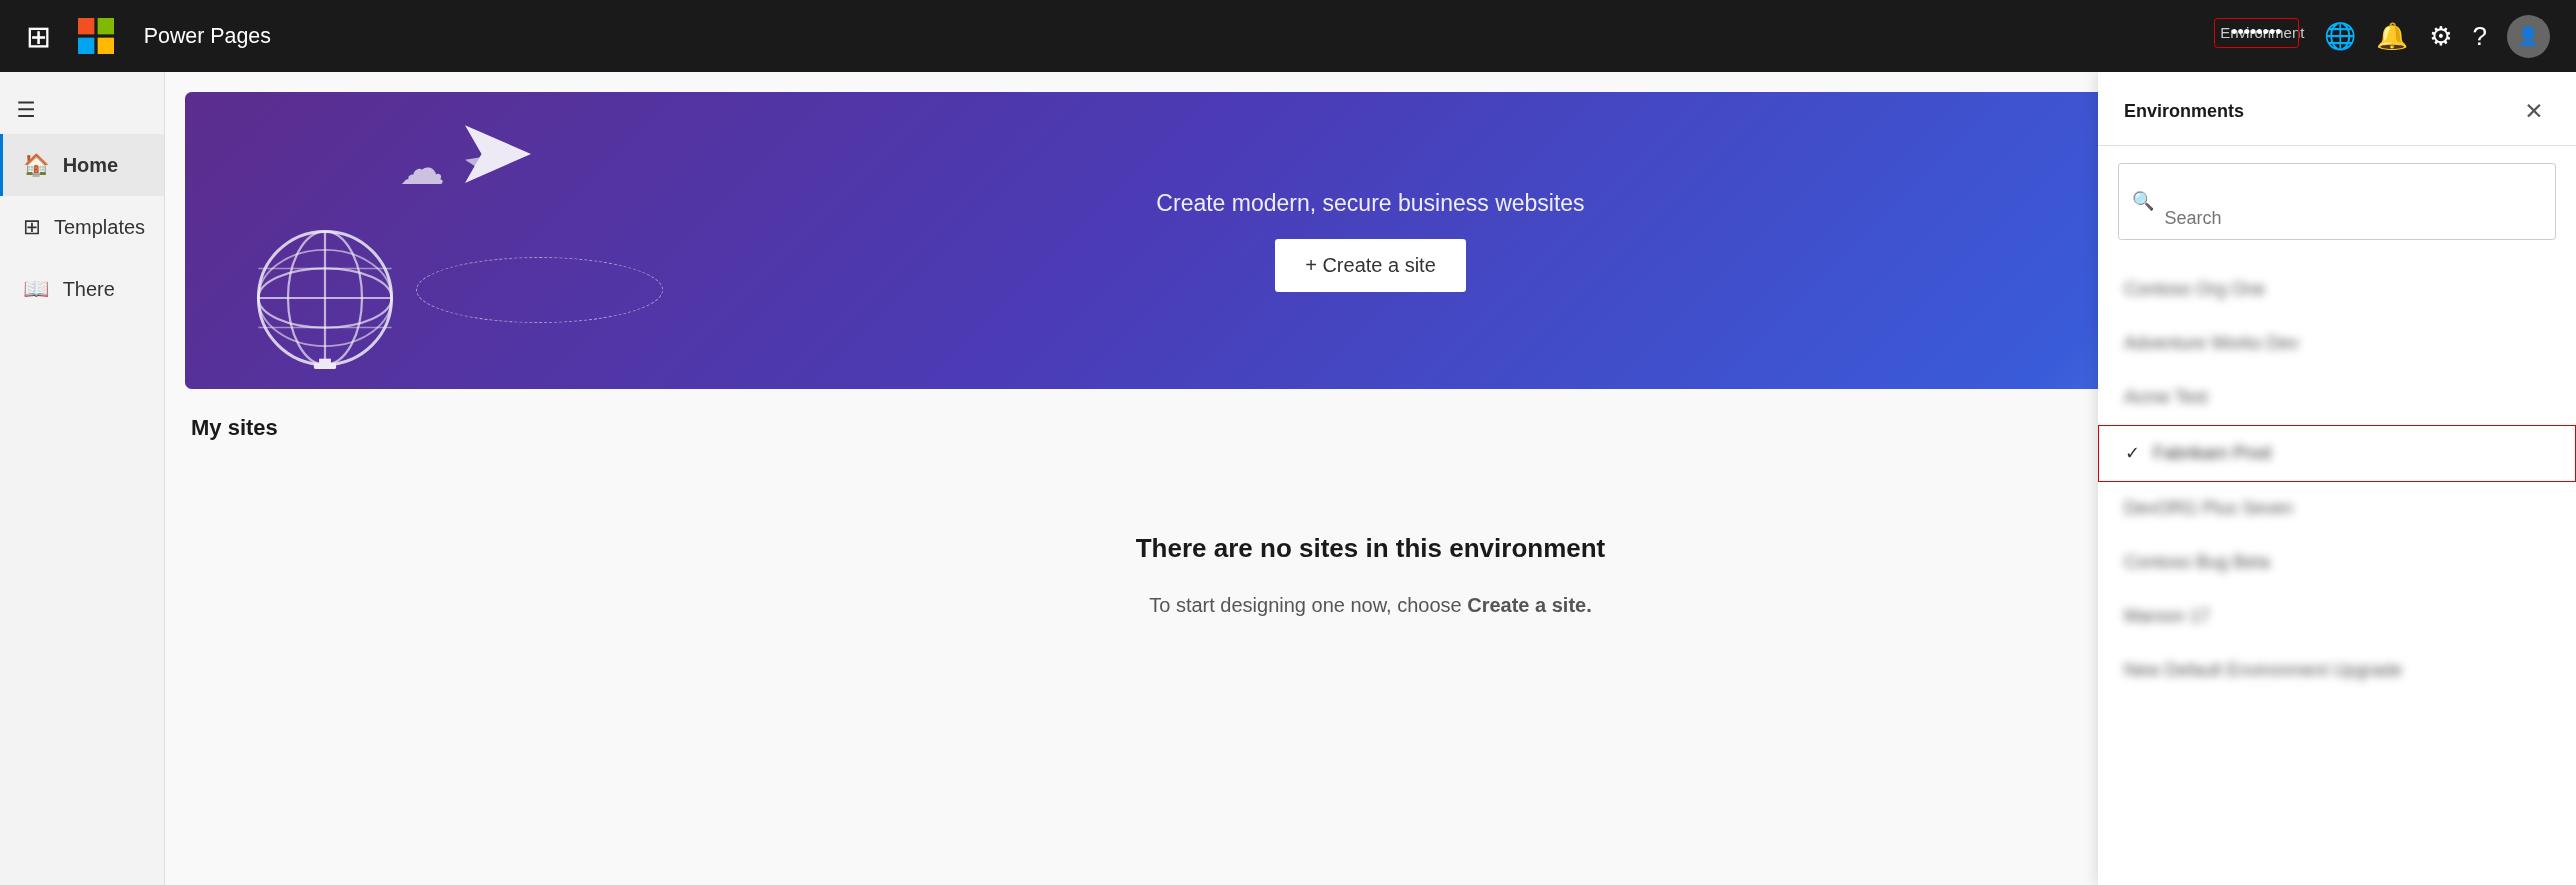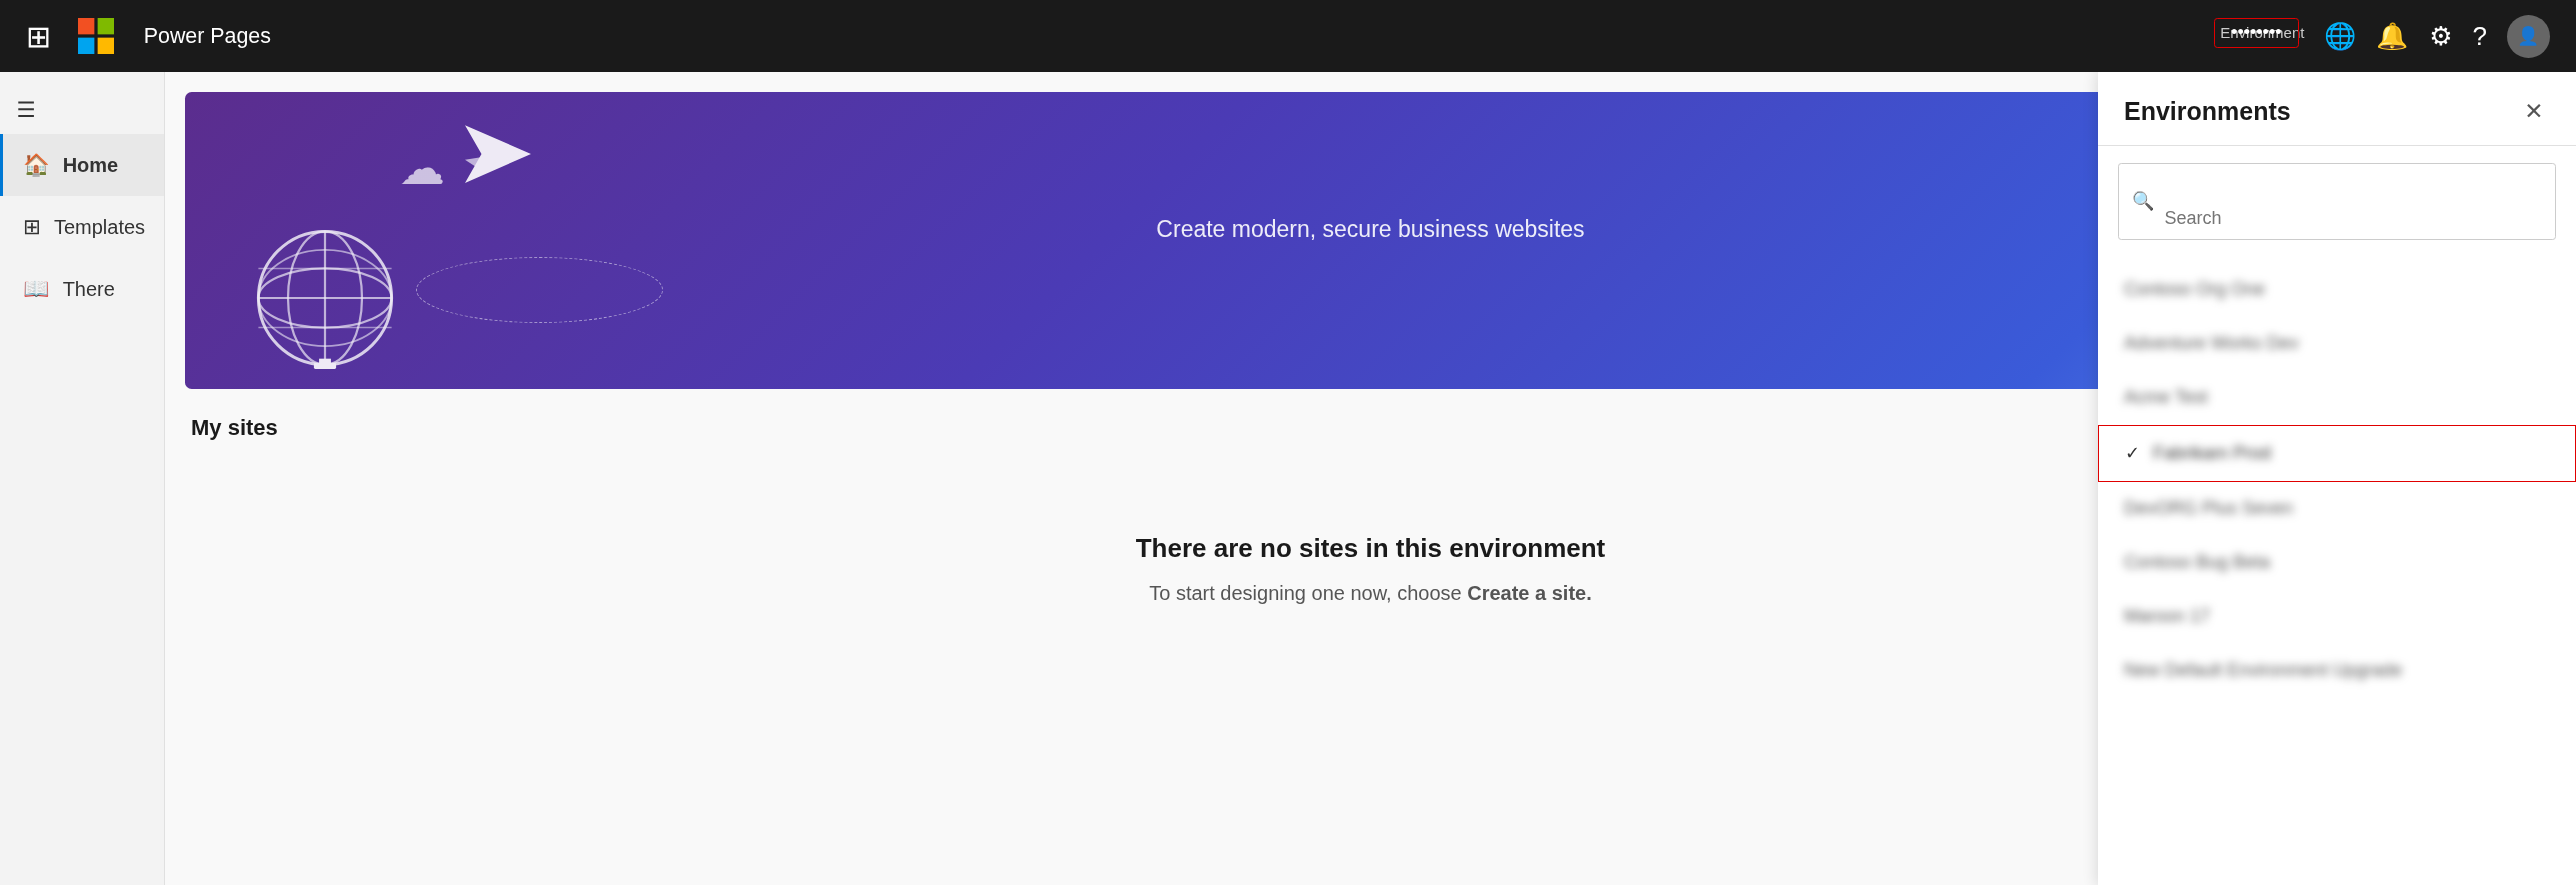--- a/index.html
+++ b/index.html
@@ -223,21 +223,21 @@
       margin-bottom: 26px;
     }
     .no-sites-message {
       text-align: center;
       padding: 66px 0 33px;
     }
     .no-sites-title {
       font-size: 26px;
       font-weight: 700;
       color: #1a1a1a;
-      margin-bottom: 18px;
+      margin-bottom: 30px;
     }
     .no-sites-subtitle {
       font-size: 20px;
       color: #555;
     }
 
     
     .env-panel {
       position: absolute;
       right: 0;
@@ -251,21 +251,21 @@
       flex-direction: column;
     }
     .env-panel-header {
       display: flex;
       align-items: center;
       justify-content: space-between;
       padding: 23px 26px 16.5px;
       border-bottom: 0.8px solid #e0e0e0;
     }
     .env-panel-title {
-      font-size: 25px;
+      font-size: 18px;
       font-weight: 600;
       color: #1a1a1a;
     }
     .env-close-btn {
       font-size: 23px;
       cursor: pointer;
       color: #555;
       background: none;
       border: none;
       padding: 3.3px 6.6px;
@@ -433,20 +433,21 @@
         <svg width="82" height="74" viewBox="0 0 100 90">
           <rect x="5" y="5" width="90" height="60" rx="6" fill="rgba(255,255,255,0.15)" stroke="white" stroke-width="3"></rect>
           <rect x="15" y="15" width="70" height="40" fill="rgba(255,255,255,0.1)"></rect>
           <rect x="38" y="65" width="24" height="10" fill="rgba(255,255,255,0.3)"></rect>
           <rect x="28" y="75" width="44" height="5" rx="2" fill="rgba(255,255,255,0.3)"></rect>
         </svg>
       </div>
 
       <div class="hero-content">
         <div class="hero-subtitle">Create modern, secure business websites</div>
+        <button class="create-site-btn">+ Create a site</button>
       </div>
     </div>
 
     <div class="my-sites-section">
       <h2 class="my-sites-title">My sites</h2>
       <div class="no-sites-message">
         <div class="no-sites-title">There are no sites in this environment</div>
         <div class="no-sites-subtitle">
           <span>To start designing one now, choose</span>
           <strong><span>Create a site.</span></strong>

